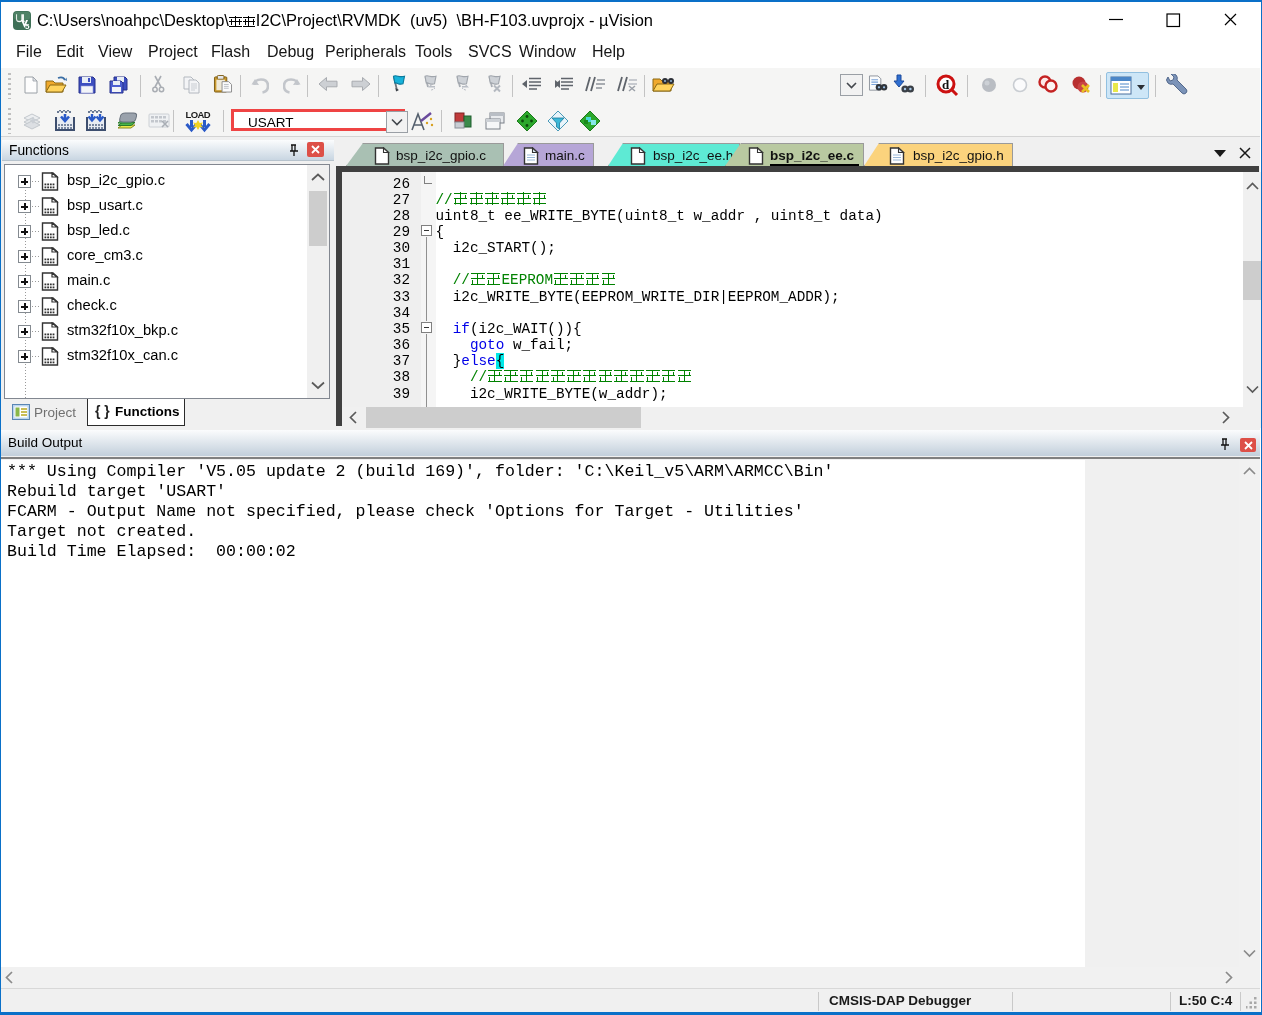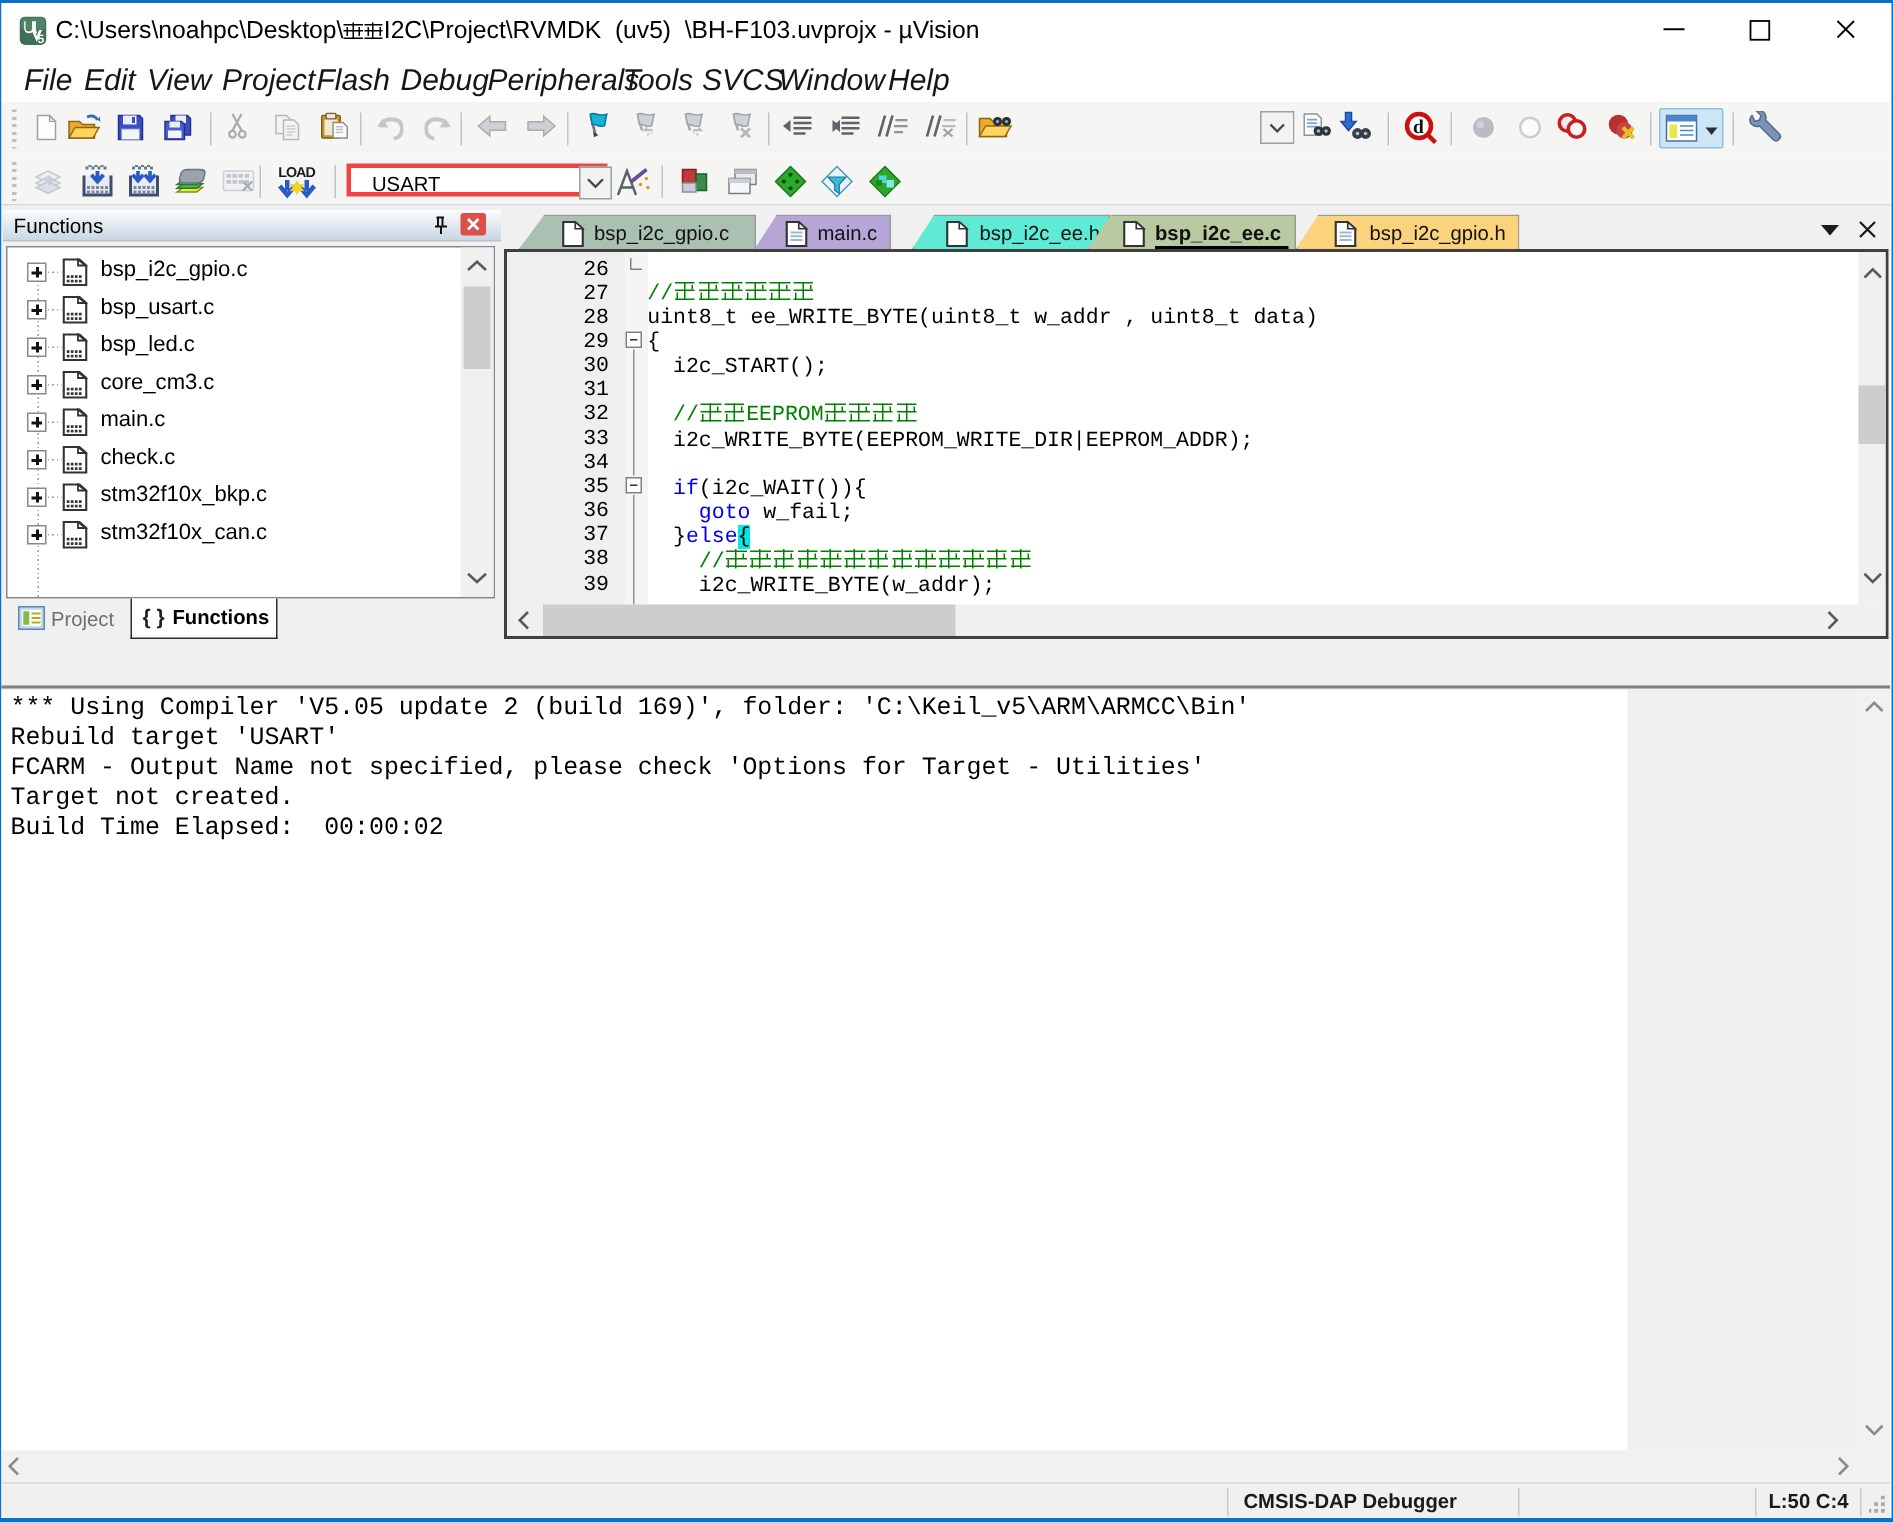--- a/index.html
+++ b/index.html
@@ -6,21 +6,21 @@
 html,body { width:1262px; height:1015px; overflow:hidden; }
 body { font-family:"Liberation Sans", sans-serif; position:relative; background:#fff; }
 .abs { position:absolute; }
 
 #frame { position:absolute; left:0; top:0; width:1262px; height:1015px; border:1px solid #0a70c8; border-top:2px solid #0a70c8; border-bottom:3px solid #0a70c8; background:#fff; }
 
 #titlebar { position:absolute; left:1px; top:2px; width:1259px; height:34px; background:#fff; }
 #title-text { position:absolute; left:36px; top:9px; font-size:16.45px; color:#000; white-space:pre; }
 
 #menubar { position:absolute; left:1px; top:36px; width:1259px; height:32px; background:#fff; }
-.mi { position:absolute; top:7px; font-size:20px; color:#161616;font-style:italic; }
+.mi { position:absolute; top:7px; font-size:16px; color:#161616; }
 
 #tb1 { position:absolute; left:1px; top:68px; width:1259px; height:35px; background:#f5f5f4; }
 #tb2 { position:absolute; left:1px; top:103px; width:1259px; height:34px; background:#f5f5f4; border-bottom:1px solid #d4d4d4; }
 .tsep { position:absolute; top:7px; width:1px; height:22px; background:#c3c3c3; }
 .grip { position:absolute; left:7px; top:5px; width:3px; height:26px;
   background:repeating-linear-gradient(180deg,#bfbfbf 0 2px,transparent 2px 5px); }
 .ic { position:absolute; width:18px; height:18px; }
 
 #main { position:absolute; left:1px; top:137px; width:1259px; height:875px; background:#f0f0f0; }
 
@@ -581,21 +581,21 @@
     <svg class="ticon" style="left:24px" width="16" height="18">
         <use href="#tabico2"></use>
       </svg>
     <span class="ttext" style="left:48px">bsp_i2c_gpio.h</span>
   </div>
 </div>
 <svg class="abs" style="left:1212px;top:147px" width="44" height="12" viewBox="0 0 44 12">
     <path d="M2 3 h12 l-6 7 z" fill="#1a1a1a"></path>
     <path d="M28 1 L38 11 M38 1 L28 11" stroke="#1a1a1a" stroke-width="1.5"></path>
   </svg>
-<div class="abs" id="edframe" style="left:336px;top:166px;width:923px;height:260px;background:#fff;border:2px solid #404040">
+<div class="abs" id="edframe" style="left:336px;top:166px;width:923px;height:260px;background:#fff;border:6px solid #404040">
   <div class="abs" id="gutter" style="left:0;top:0;width:79px;height:235px;background:#efefef"></div>
   <div class="abs" id="foldcol" style="left:79px;top:0;width:15px;height:235px;background:#f5f5f5"></div>
   <div class="abs" style="left:0;top:3.5px;width:68px;height:232px;font-family:'Liberation Mono',monospace;font-size:14.33px;line-height:16.15px;text-align:right;color:#000;white-space:pre">26
 27
 28
 29
 30
 31
 32
 33
@@ -643,20 +643,31 @@
         <path class="chev" d="M7 1 L1.5 6.5 L7 12"></path>
       </svg>
     <div class="sb-thumb" style="left:24px;top:0;width:275px;height:21px"></div>
     <svg class="abs" style="left:880px;top:4px" width="9" height="13">
         <path class="chev" d="M1 1 L6.5 6.5 L1 12"></path>
       </svg>
   </div>
 </div>
 
 <div class="abs" id="bpanel" style="left:1px;top:430px;width:1259px;height:558px">
+  <div class="abs" style="left:0;top:0;width:1259px;height:26px;background:linear-gradient(#fbfcfd,#c2cfdb);">
+    <span class="abs" style="left:7px;top:5px;font-size:13.5px;color:#000">Build Output</span>
+    <svg class="abs" style="left:1218px;top:8px" width="12" height="13" viewBox="0 0 12 13">
+        <path d="M3 1 h5 M4 1 v6 h3 v-6 M2 7 h8 M6 7 v5" stroke="#111" stroke-width="1.3" fill="none"></path>
+      </svg>
+    <div class="abs" style="left:1239px;top:8px;width:16px;height:14px;background:#dd5048;border-radius:2px">
+      <svg class="abs" style="left:4px;top:3px" width="9" height="9" viewBox="0 0 9 9">
+          <path d="M1 1 L8 8 M8 1 L1 8" stroke="#fff" stroke-width="1.8"></path>
+        </svg>
+    </div>
+  </div>
   <div class="abs" style="left:0;top:27px;width:1259px;height:2px;background:#808080"></div>
   <div class="abs" id="bcontent" style="left:0;top:30px;width:1084px;height:507px;background:#fff;font-family:'Liberation Mono',monospace;font-size:16.6px;line-height:20px;white-space:pre;color:#000">
 <span class="abs" style="left:6px;top:2px">*** Using Compiler 'V5.05 update 2 (build 169)', folder: 'C:\Keil_v5\ARM\ARMCC\Bin'
 Rebuild target 'USART'
 FCARM - Output Name not specified, please check 'Options for Target - Utilities'
 Target not created.
 Build Time Elapsed:  00:00:02</span>
   </div>
   <div class="abs" id="bvsb" style="left:1238px;top:30px;width:21px;height:507px;background:#f1f1f1">
     <svg class="abs" style="left:4px;top:7px" width="13" height="9">

